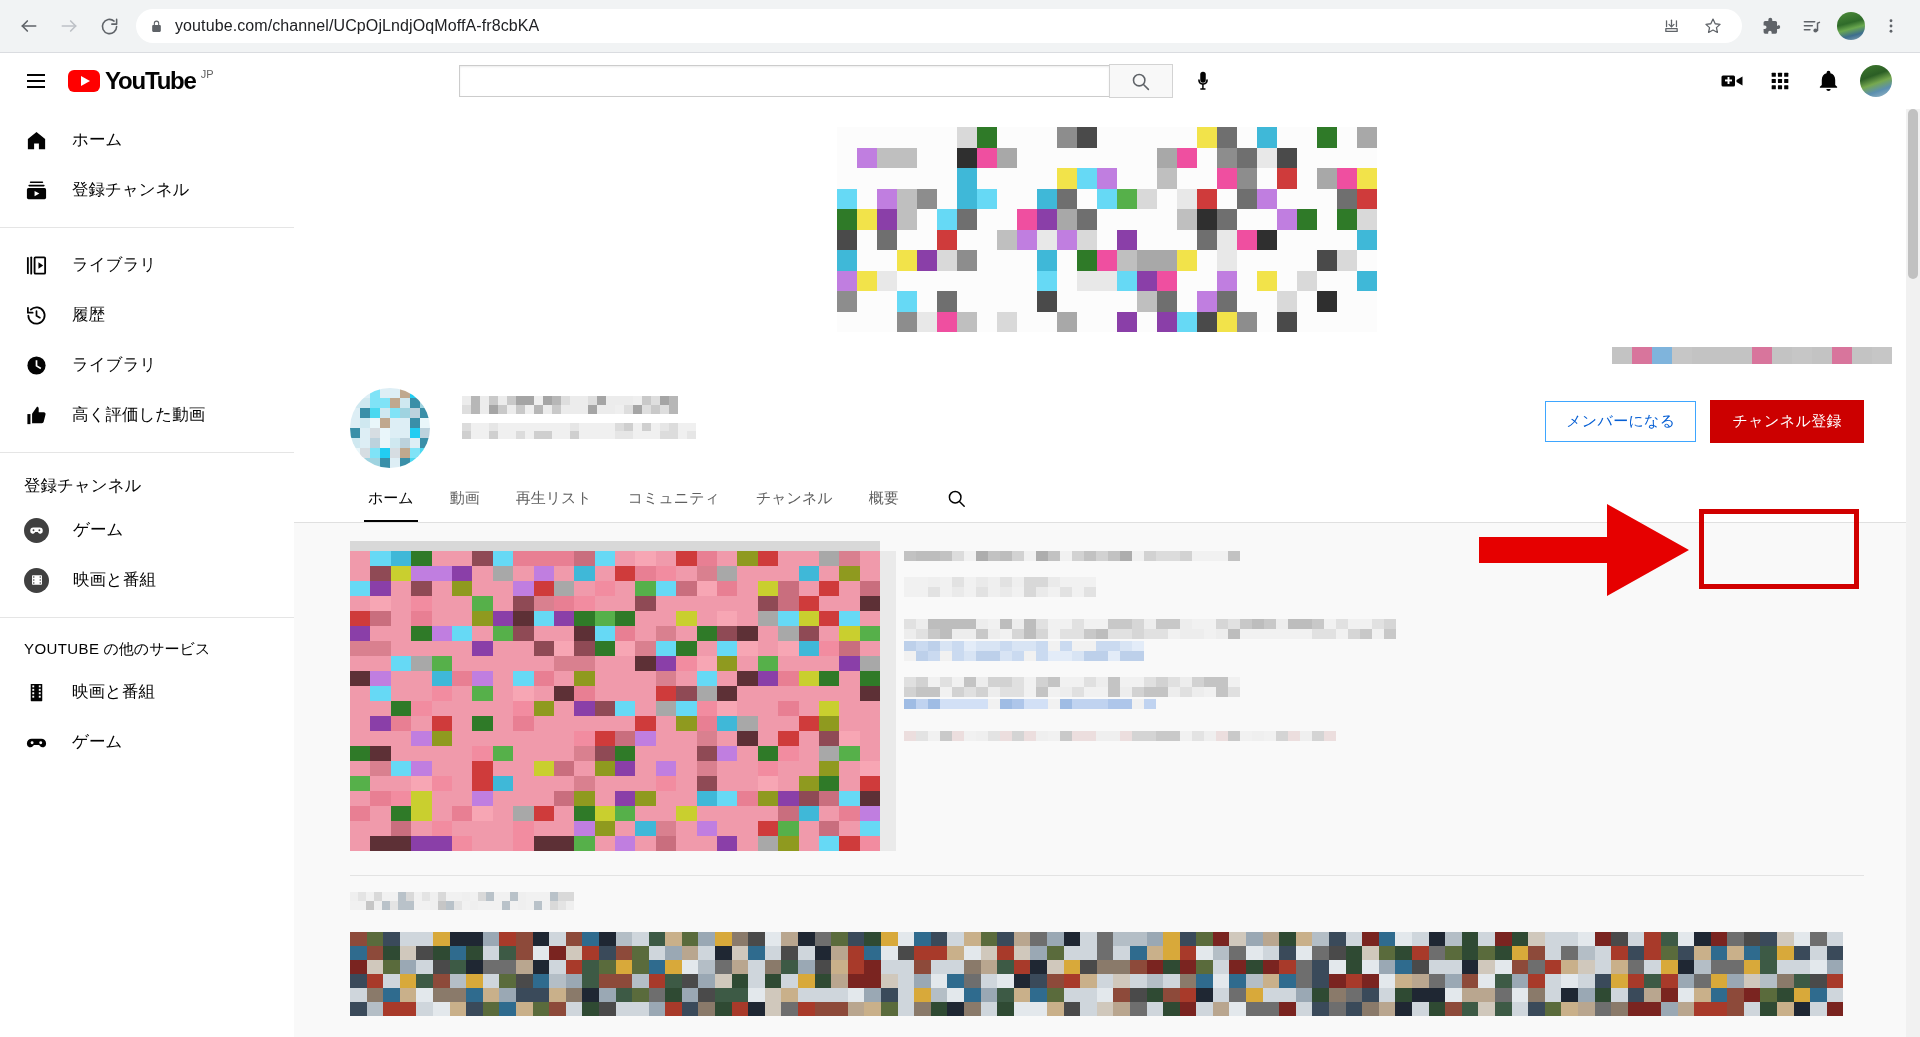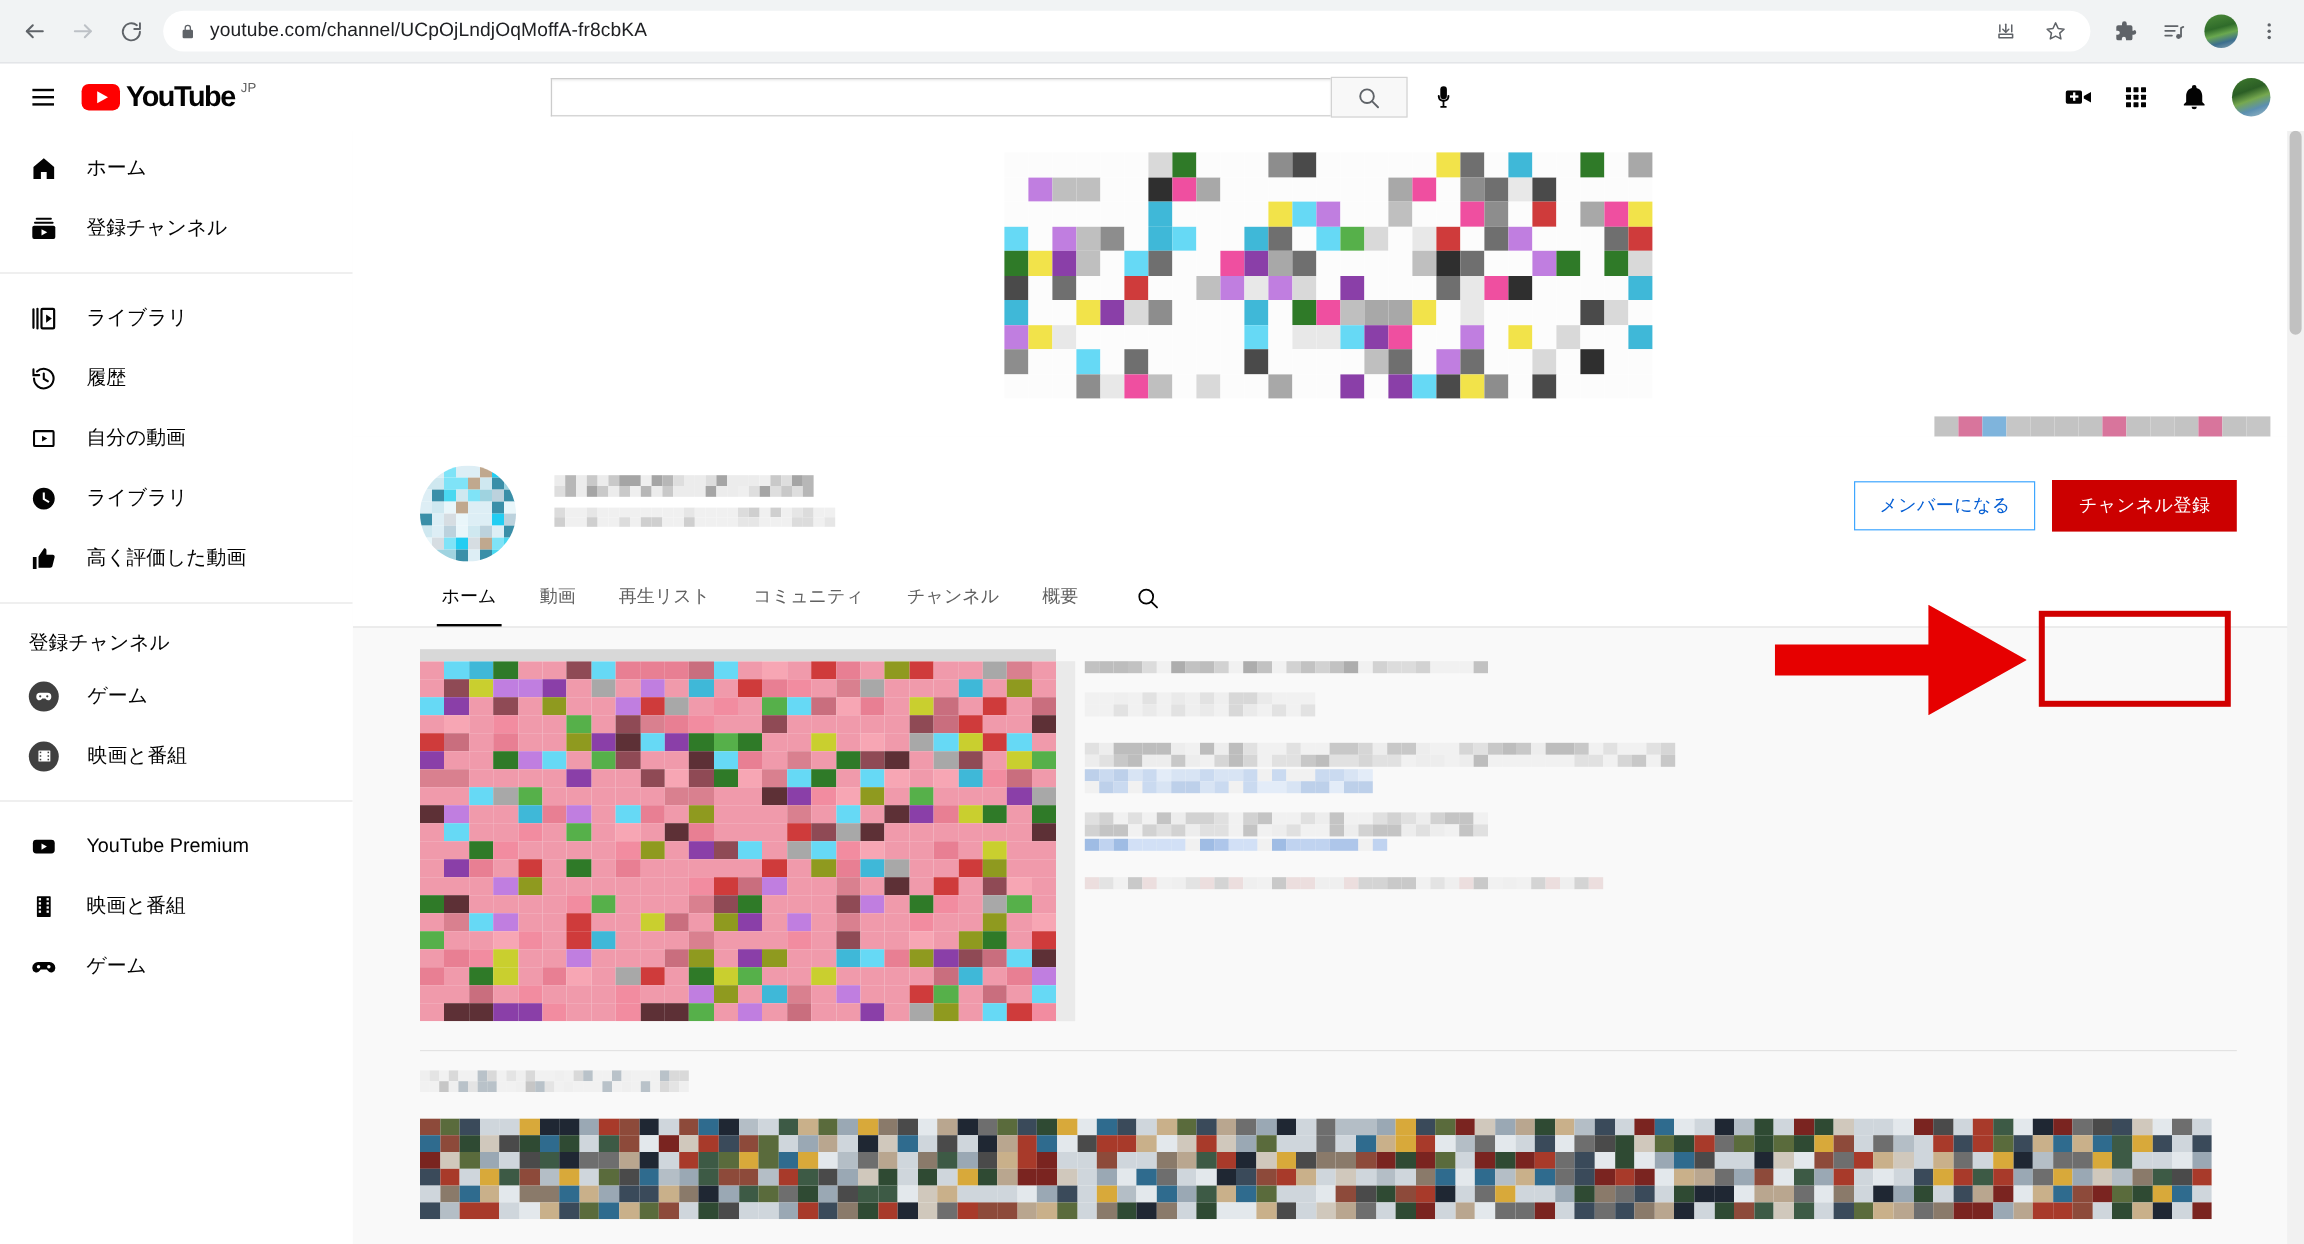--- a/index.html
+++ b/index.html
@@ -526,29 +526,20 @@
       <span class="ic">
         <svg width="23" height="23" viewBox="0 0 24 24" fill="none" stroke="currentColor" stroke-width="1.8" stroke-linecap="round">
             <path d="M3.5 12a8.5 8.5 0 1 0 2.6-6.1"></path>
             <polyline points="3 4 3 9 8 9"></polyline>
             <polyline points="12 7.5 12 12.3 15.5 14.3"></polyline>
           </svg>
       </span>
       <span class="lbl">履歴</span>
     </div>
 
-    <div class="side-item">
-      <span class="ic">
-        <svg width="23" height="23" viewBox="0 0 24 24" fill="none" stroke="currentColor" stroke-width="1.8">
-            <rect x="3.5" y="5.5" width="17" height="13" rx="1"></rect>
-            <path d="M10.5 9.5v5l4.5-2.5z" fill="currentColor" stroke="none"></path>
-          </svg>
-      </span>
-      <span class="lbl">自分の動画</span>
-    </div>
 
     <div class="side-item">
       <span class="ic">
         <svg width="23" height="23" viewBox="0 0 24 24" fill="currentColor">
             <circle cx="12" cy="12" r="9.5"></circle>
             <path d="M12.9 6.6h-1.8v6.2l5 3 .9-1.5-4.1-2.4z" fill="#fff"></path>
           </svg>
       </span>
       <span class="lbl">ライブラリ</span>
     </div>
@@ -590,30 +581,22 @@
             <rect x="16.5" y="5.8" width="2.2" height="2.2" fill="#404040"></rect>
             <rect x="16.5" y="10.9" width="2.2" height="2.2" fill="#404040"></rect>
             <rect x="16.5" y="16" width="2.2" height="2.2" fill="#404040"></rect>
           </svg>
       </span>
       <span class="lbl">映画と番組</span>
     </div>
 
     <div class="side-sep"></div>
 
-
-    <div class="side-item">
-      <span class="ic">
-        <svg width="23" height="23" viewBox="0 0 24 24" fill="currentColor">
-            <rect x="2.5" y="6" width="19" height="12" rx="3"></rect>
-            <path d="M10 9.3v5.4l4.7-2.7z" fill="#fff"></path>
-          </svg>
-      </span>
-      <span class="lbl">YouTube Premium</span>
-    </div>
+    <div class="side-head caps"><span class="up">YOUTUBE</span><span> の他のサービス</span></div>
+
 
     <div class="side-item">
       <span class="ic">
         <svg width="23" height="23" viewBox="0 0 24 24" fill="currentColor">
             <rect x="6" y="3" width="12" height="18" rx="0.6"></rect>
             <rect x="7.6" y="4.6" width="2" height="2" fill="#fff"></rect>
             <rect x="7.6" y="8.2" width="2" height="2" fill="#fff"></rect>
             <rect x="7.6" y="11.8" width="2" height="2" fill="#fff"></rect>
             <rect x="7.6" y="15.4" width="2" height="2" fill="#fff"></rect>
             <rect x="14.4" y="4.6" width="2" height="2" fill="#fff"></rect>

